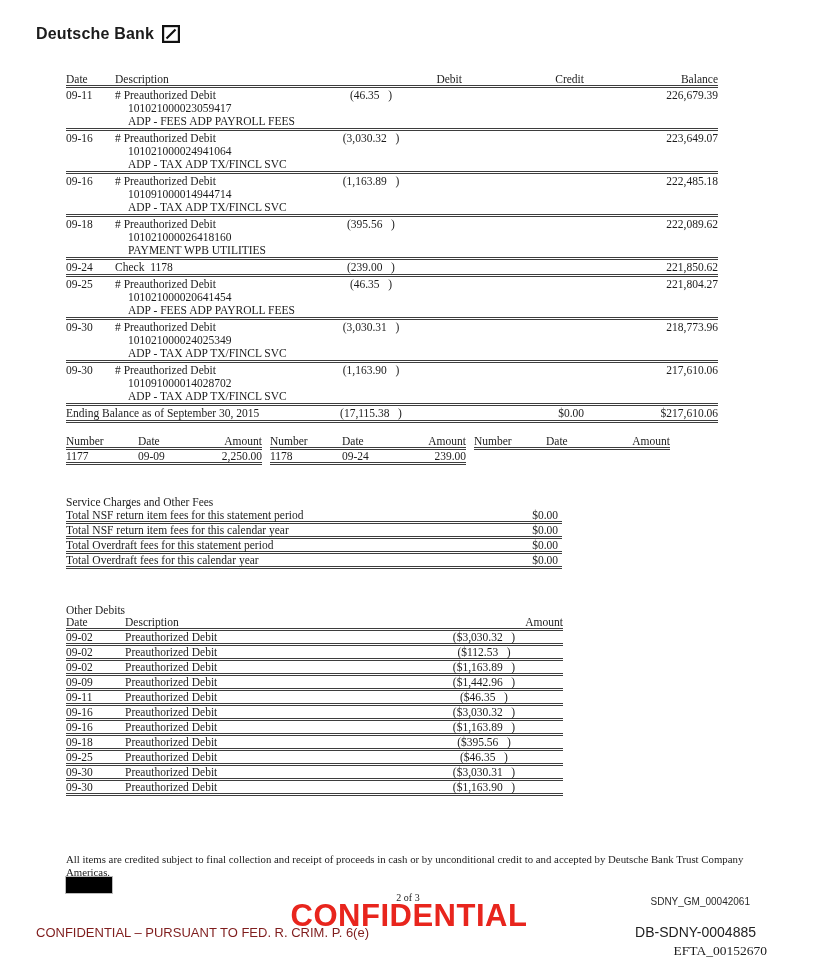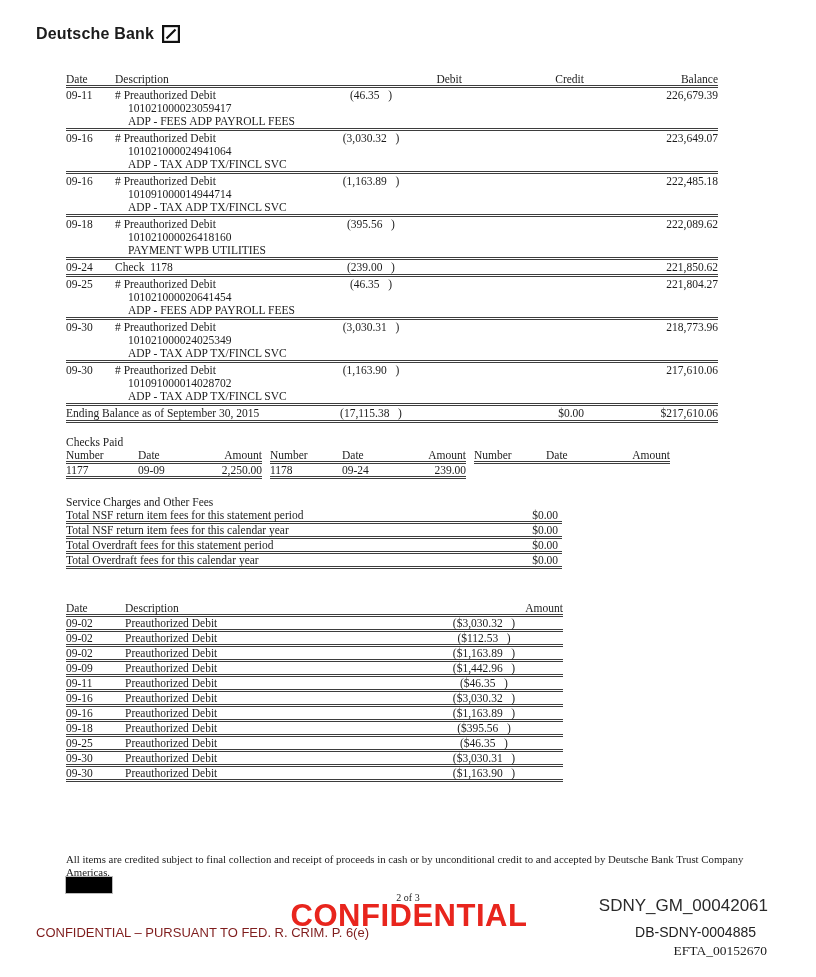--- a/index.html
+++ b/index.html
@@ -39,21 +39,21 @@
   
   .odebits{position:absolute;left:66px;top:603px;width:497px;font-size:11.5px;}
   .od-title{line-height:14px;}
   .od-grid{display:grid;grid-template-columns:59px 280px 158px;}
   .od-head{line-height:11px;border-bottom:3px double #3d3d3d;}
   .od-row{line-height:11px;border-bottom:3px double #3d3d3d;padding-top:1px;}
   
   .disclaimer{position:absolute;left:66px;top:853px;width:700px;font-size:10.8px;line-height:13px;}
   .redaction{position:absolute;left:66px;top:877px;width:46px;height:16px;background:#000;outline:1px solid #bbb;}
   .pageno{position:absolute;left:0;right:0;top:892px;text-align:center;font-size:10px;}
-  .bates-top{position:absolute;right:48px;top:896px;font-family:"Liberation Sans",sans-serif;font-size:17px;color:#2a2a2a;margin-left:47px;}
+  .bates-top{position:absolute;right:66px;top:896px;font-family:"Liberation Sans",sans-serif;font-size:10px;color:#2a2a2a;margin-left:47px;}
   .stamp{position:absolute;left:8px;right:6px;top:898px;text-align:center;
     font-family:"Liberation Sans",sans-serif;font-weight:bold;font-size:31px;letter-spacing:.5px;}
   .legend{position:absolute;left:36px;top:925px;font-family:"Liberation Sans",sans-serif;font-size:13px;color:#7f1d1d;}
   .bates-mid{position:absolute;right:60px;top:924px;font-family:"Liberation Sans",sans-serif;font-size:14px;color:#222;}
   .bates-bottom{position:absolute;right:49px;top:943px;font-size:13.5px;color:#1c1c1c;}
 </style>
 </head>
 <body>
 
 <div class="brand">
@@ -164,21 +164,20 @@
     </div>
   <div class="txn-end">
     <span class="c-l">Ending Balance as of September 30, 2015</span>
     <span class="c-r amt">(17,115.38   )</span>
     <span class="c-r">$0.00</span>
     <span class="c-r">$217,610.06</span>
   </div>
 </div>
 
 <div class="checks">
-  <div class="checks-title">Checks Paid</div>
   <div class="checks-groups" id="checks-groups">
       <div>
         <div class="check-grid check-head">
           <span class="c-l">Number</span>
           <span class="c-l">Date</span>
           <span class="c-r">Amount</span>
         </div>
         <div class="check-grid check-row">
           <span class="c-l">1177</span>
           <span class="c-l">09-09</span>
@@ -223,20 +222,21 @@
         <span class="svc-val">$0.00</span>
       </div>
       <div class="svc-row">
         <span>Total Overdraft fees for this calendar year</span>
         <span class="svc-val">$0.00</span>
       </div>
     </div>
 </div>
 
 <div class="odebits">
+  <div class="od-title">Other Debits</div>
   <div class="od-grid od-head" id="od-head">
       <span class="c-l">Date</span>
       <span class="c-l">Description</span>
       <span class="c-r">Amount</span>
     </div>
   <div id="od-rows">
       <div class="od-grid od-row">
         <span class="c-l">09-02</span>
         <span class="c-l">Preauthorized Debit</span>
         <span class="c-r amt">($3,030.32   )</span>

